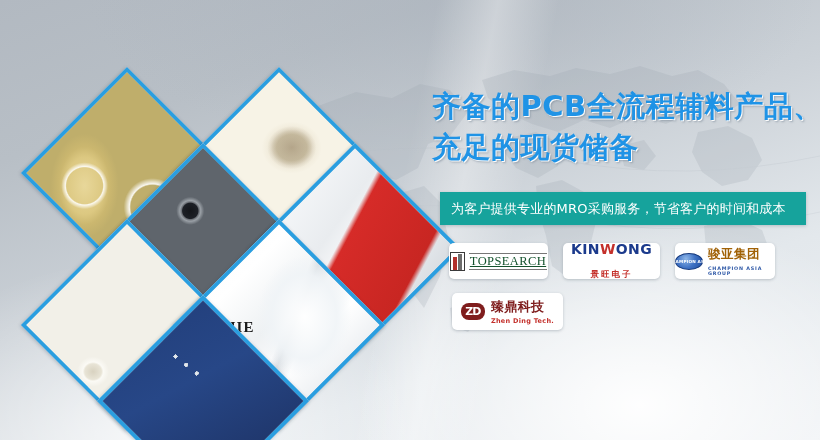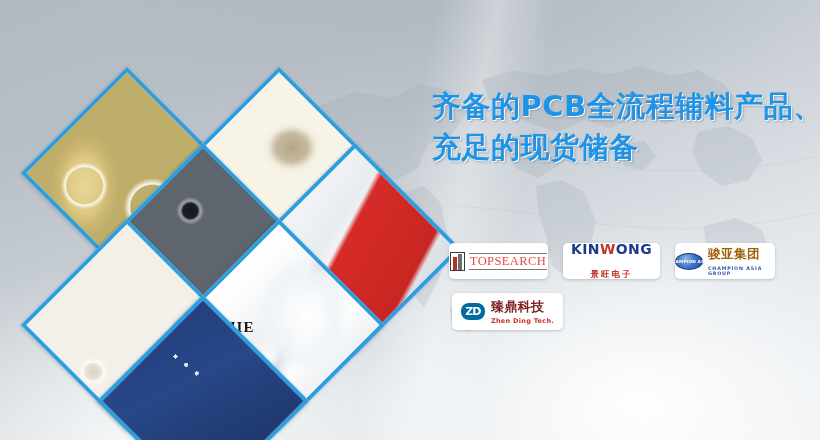--- a/index.html
+++ b/index.html
@@ -238,26 +238,27 @@
     position:absolute; left: 2px; bottom: 0; width: 4px; height: 13px;
     background: #b2302c;
   }
   .ts-mark::after {
     content:"";
     position:absolute; left: 7.5px; bottom: 0; width: 4px; height: 16px;
     background: #6d6d6d;
   }
   .ts-word {
     font: 400 12.5px "Liberation Serif", "DejaVu Serif", serif;
-    color: #ef4444;
+    color: #14532d;
     letter-spacing: 0.4px;
     border-top: 1px solid #777;
     border-bottom: 1px solid #777;
     line-height: 15px;
     padding: 0 1px;
+    text-decoration: underline;
   }
 
   
   .kw-wrap { text-align: center; line-height: 1; }
   .kw-main {
     font: 700 14px "DejaVu Sans", "Liberation Sans", sans-serif;
     color: #1b3a8c;
     letter-spacing: 0.4px;
   }
   .kw-main .kw-w { color: #c4302b; }
@@ -296,21 +297,21 @@
     color: #2a55a5;
     letter-spacing: 0.8px;
     margin-top: 2.5px;
   }
 
   
   .zd-wrap { display: flex; align-items: center; gap: 6px; }
   .zd-mark {
     width: 24px; height: 17px;
     border-radius: 8px/8px;
-    background: #0369a1;
+    background: #7f1d1d;
     position: relative;
     display: flex; align-items: center; justify-content: center;
   }
   .zd-mark span {
     font: 700 11px "DejaVu Sans", sans-serif;
     color: #ffffff;
     letter-spacing: -1px;
   }
   .zd-text { line-height: 1; }
   .zd-cn {
@@ -409,20 +410,23 @@
         </div>
     </div>
 
   </div>
 
   <div class="headline">
     <div class="headline-line">齐备的PCB全流程辅料产品、</div>
     <div class="headline-line">充足的现货储备</div>
   </div>
 
+  <div class="subtitle-bar">
+    <span class="subtitle-text">为客户提供专业的MRO采购服务，节省客户的时间和成本</span>
+  </div>
 
   <div class="logo-card" id="logo-topsearch">
     <div class="ts-wrap">
       <div class="ts-mark"></div>
       <div class="ts-word">TOPSEARCH</div>
     </div>
   </div>
 
   <div class="logo-card" id="logo-kinwong">
     <div class="kw-wrap">

